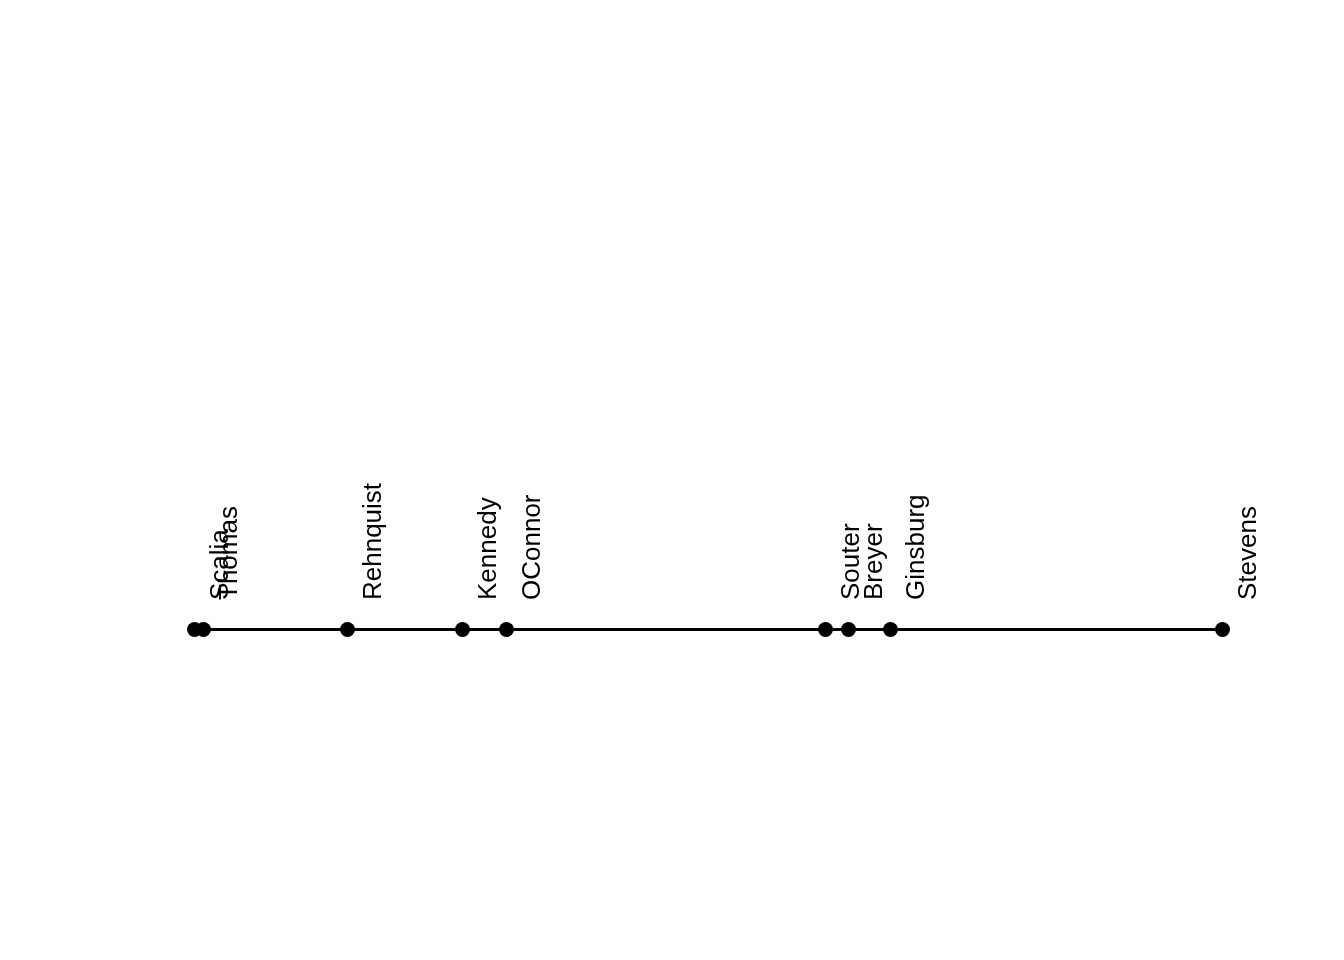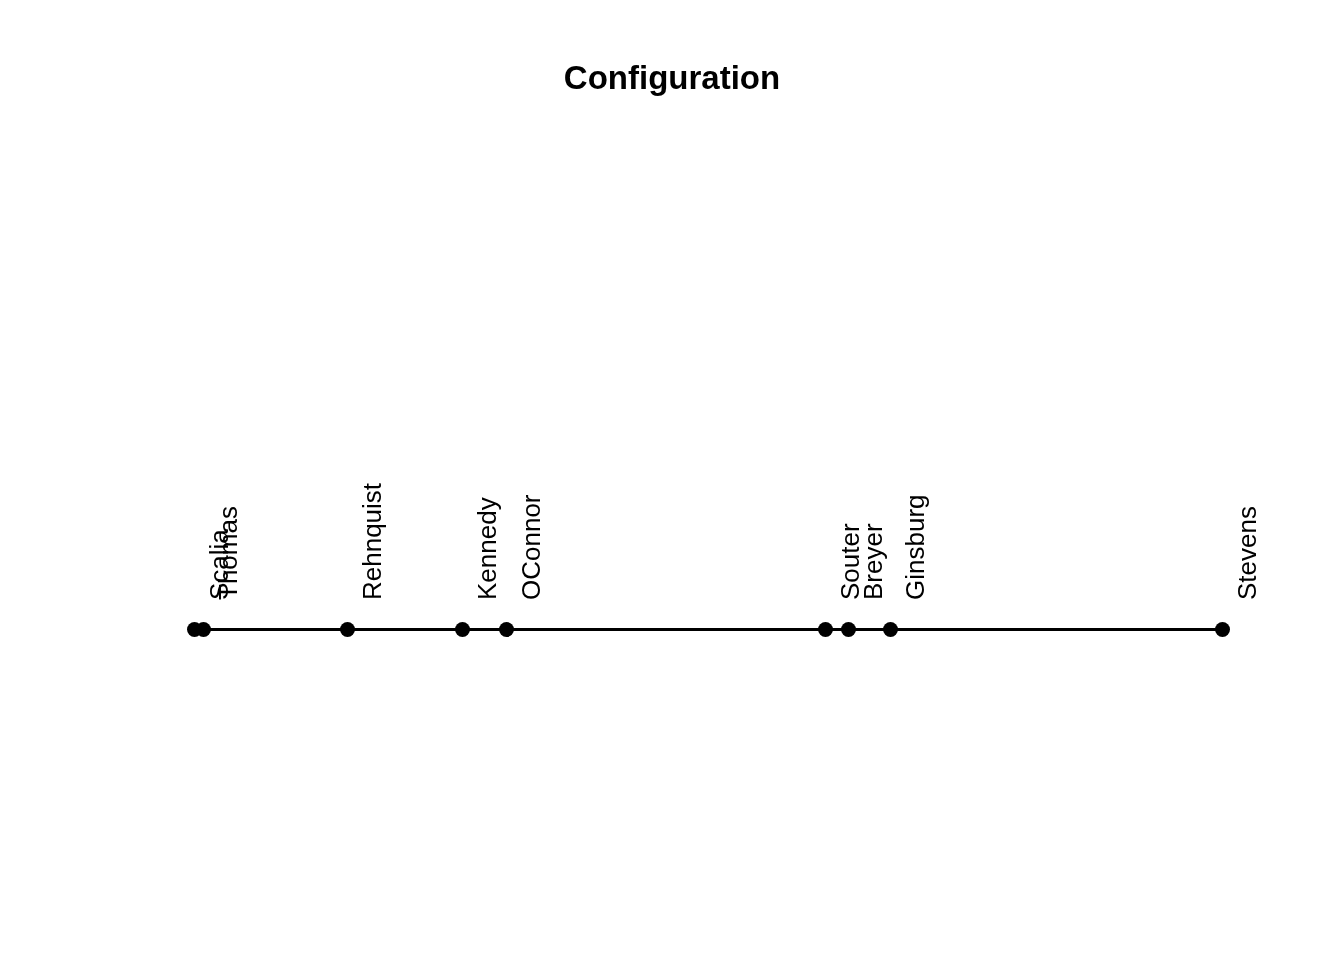--- a/index.html
+++ b/index.html
@@ -60,21 +60,20 @@
   }
   .point-label span {
     display: block;
   }
 </style>
 </head>
 <body>
 
 <div id="plot-canvas">
 
-  <div id="plot-title">Configuration</div>
 
   <div id="axis-line" style="left: 194px; width: 1028px; top: 627.5px;"></div>
 
   <div id="points-layer">
       <div class="data-point" title="Scalia" style="left: 194px; top: 629px; background: rgb(0, 0, 0); width: 15px; height: 15px; margin-left: -7.5px; margin-top: -7.5px;"></div>
       <div class="data-point" title="Thomas" style="left: 203px; top: 629px; background: rgb(0, 0, 0); width: 15px; height: 15px; margin-left: -7.5px; margin-top: -7.5px;"></div>
       <div class="data-point" title="Rehnquist" style="left: 347px; top: 629px; background: rgb(0, 0, 0); width: 15px; height: 15px; margin-left: -7.5px; margin-top: -7.5px;"></div>
       <div class="data-point" title="Kennedy" style="left: 462px; top: 629px; background: rgb(0, 0, 0); width: 15px; height: 15px; margin-left: -7.5px; margin-top: -7.5px;"></div>
       <div class="data-point" title="OConnor" style="left: 506px; top: 629px; background: rgb(0, 0, 0); width: 15px; height: 15px; margin-left: -7.5px; margin-top: -7.5px;"></div>
       <div class="data-point" title="Souter" style="left: 825px; top: 629px; background: rgb(0, 0, 0); width: 15px; height: 15px; margin-left: -7.5px; margin-top: -7.5px;"></div>

